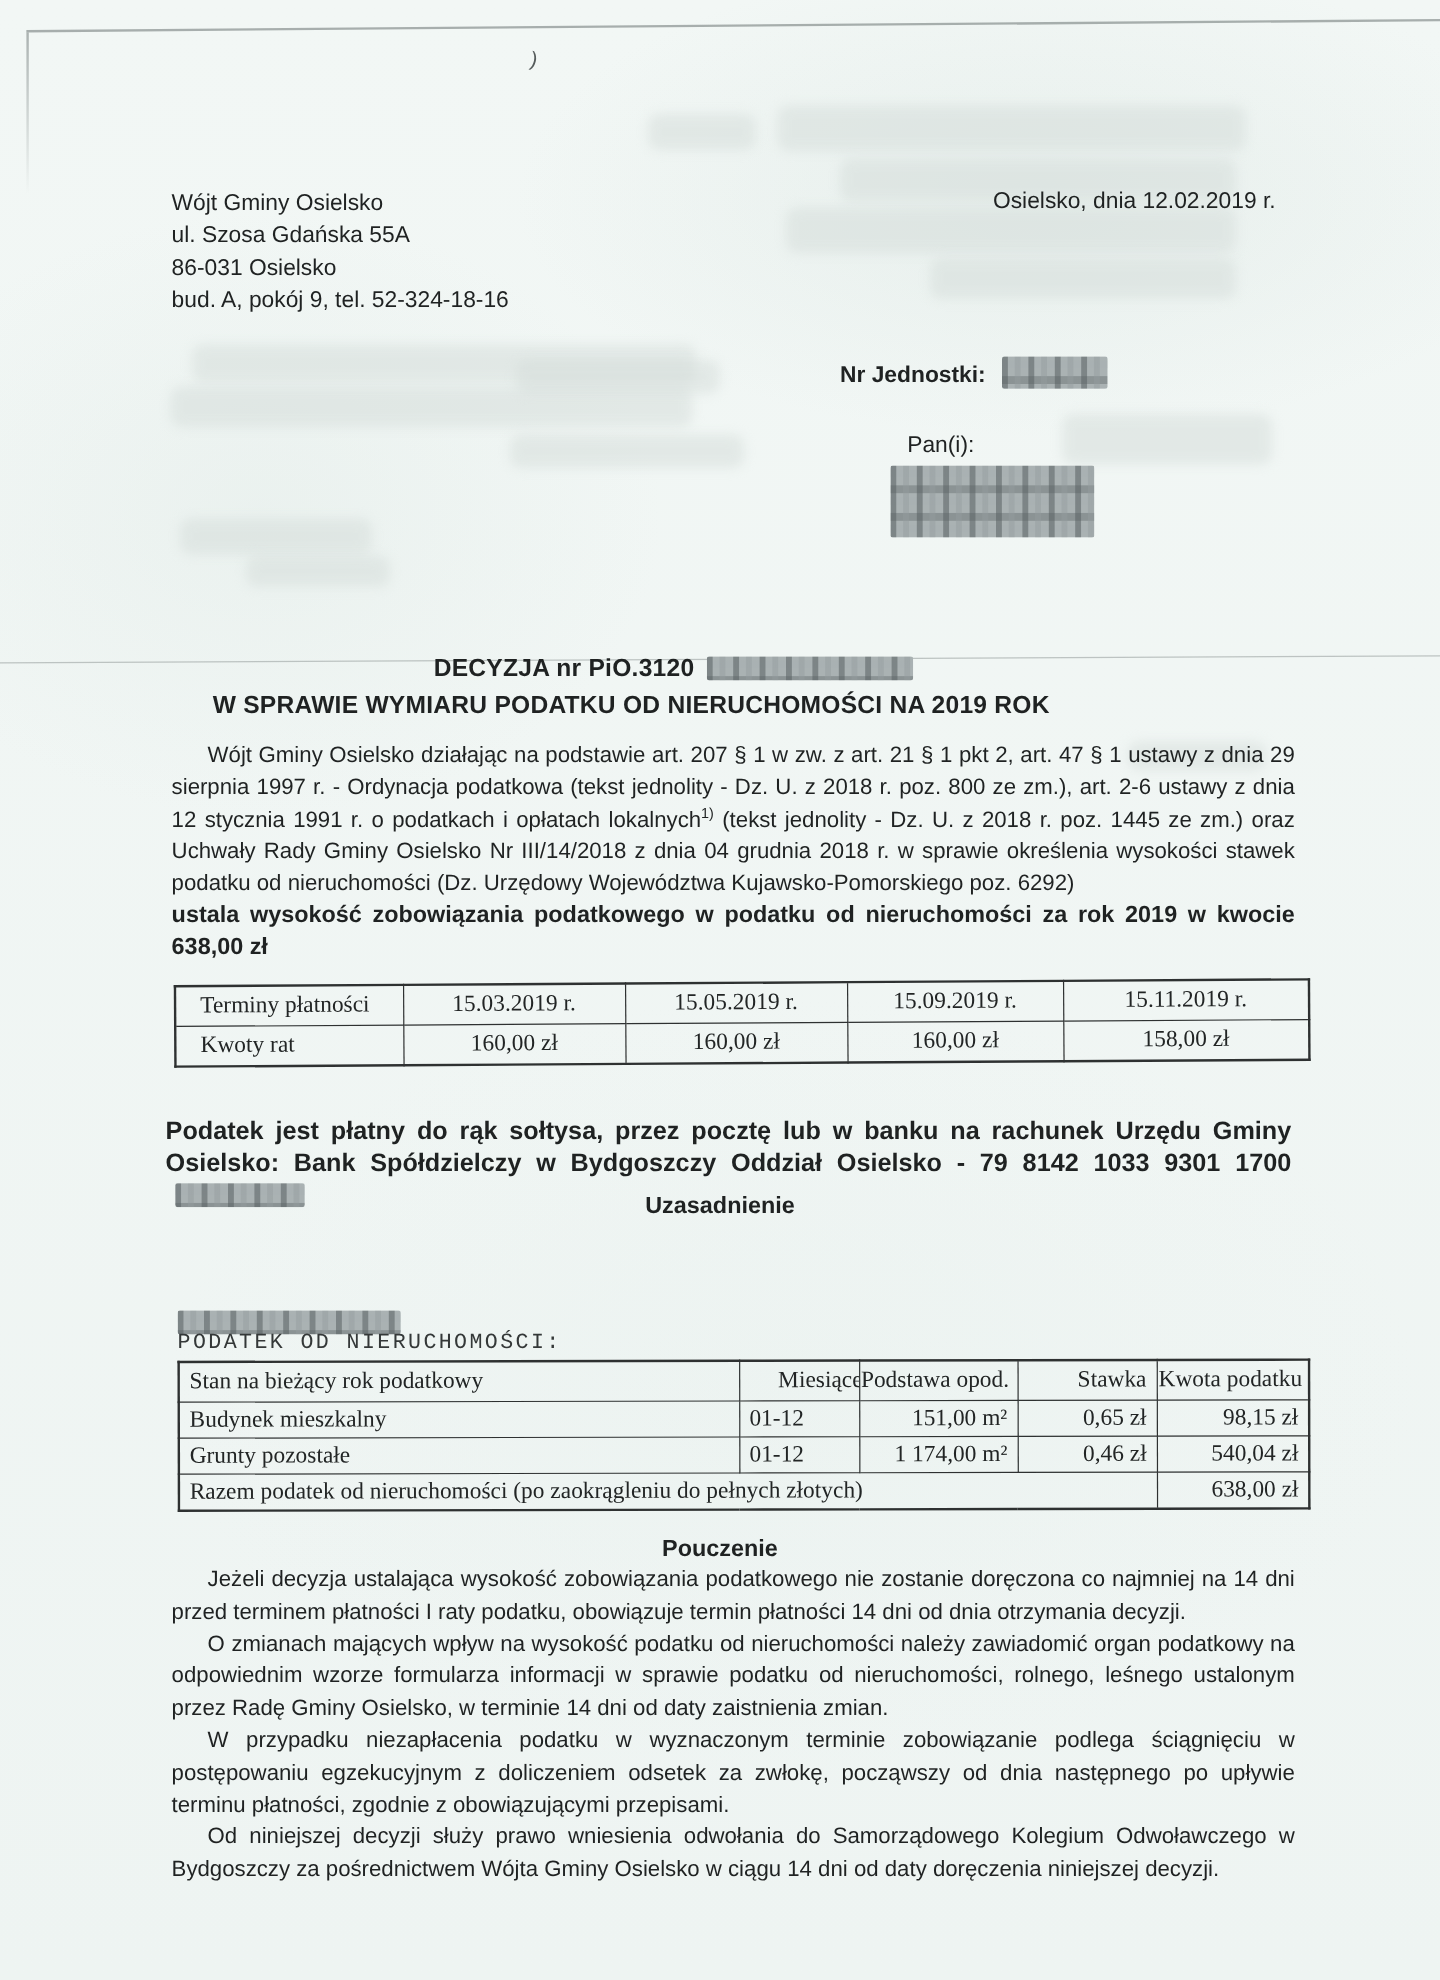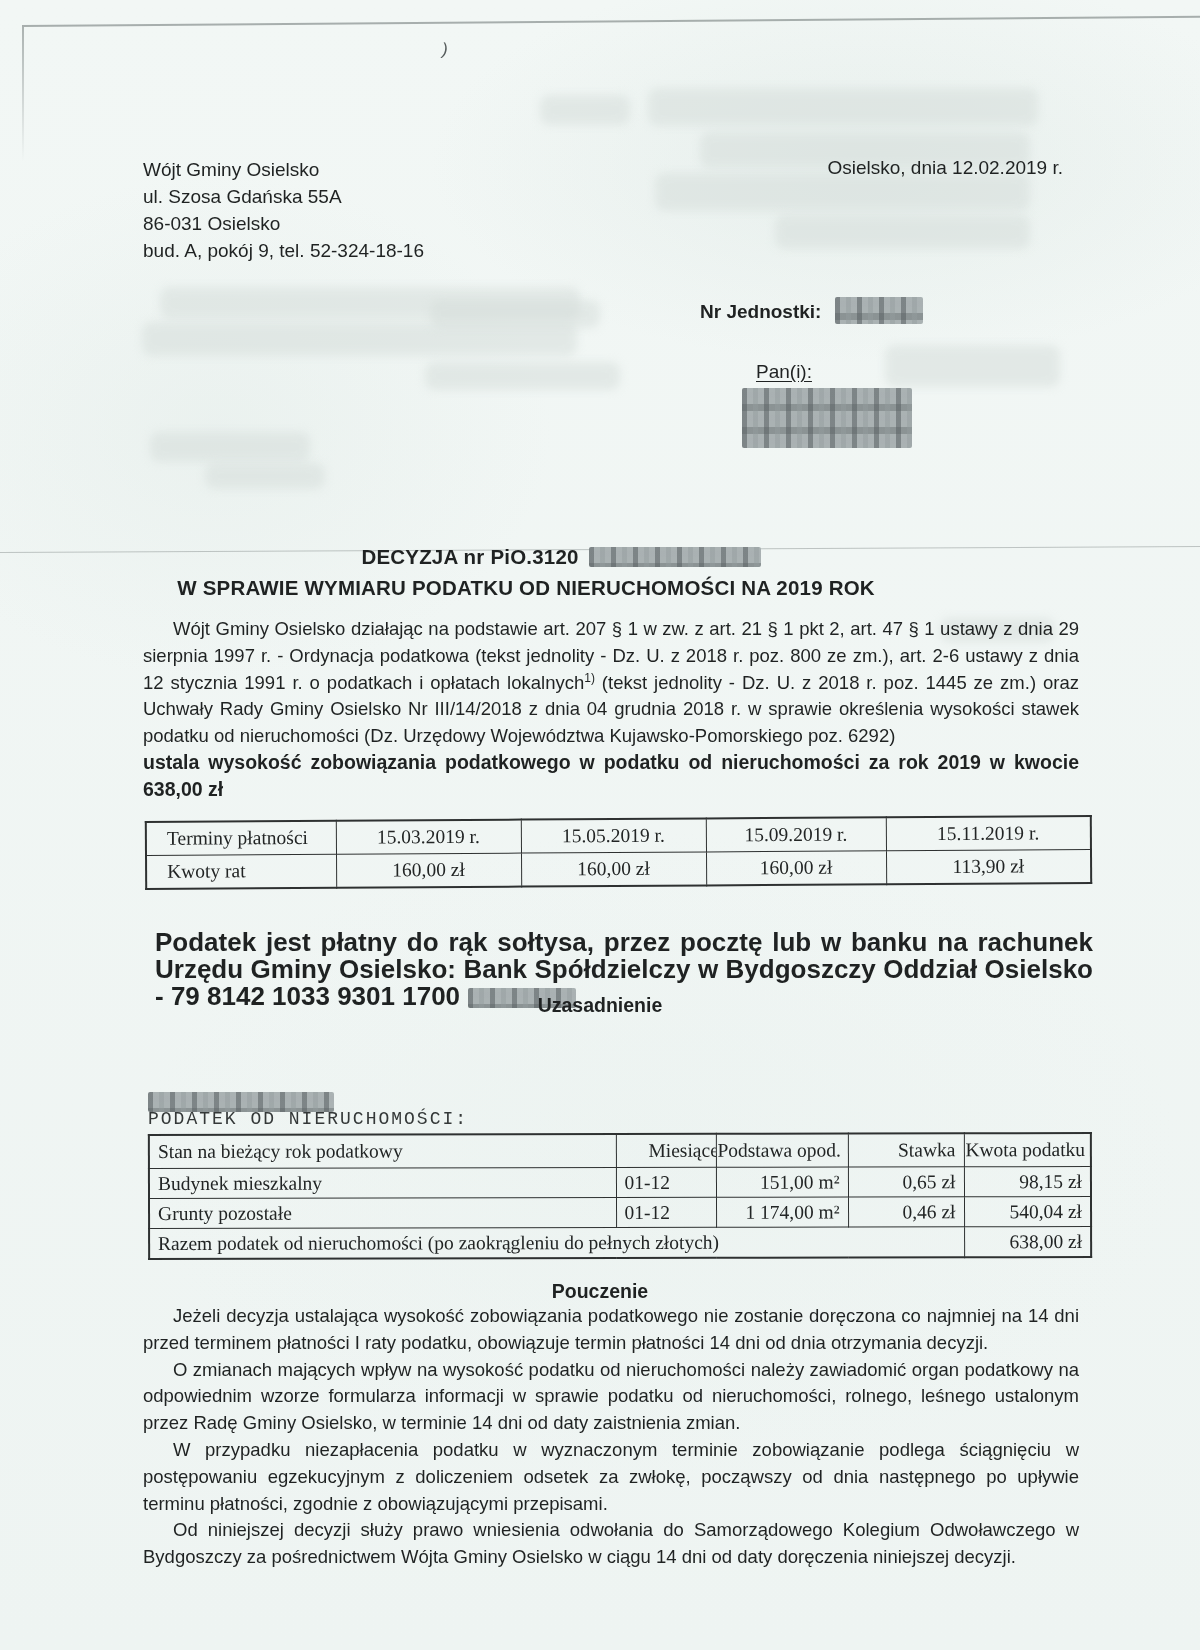--- a/index.html
+++ b/index.html
@@ -33,33 +33,33 @@
       linear-gradient(0deg, rgba(108,116,118,.5) 0 30%, rgba(0,0,0,0) 30% 58%, rgba(168,176,178,.42) 58% 84%, rgba(0,0,0,0) 84%);
     background-size:22px 15px,15px 23px;
     border-radius:2px;
   }
   .pix-inline{display:inline-block;vertical-align:-3px;}
   
   .sender{left:143px;top:156px;font-size:19px;line-height:27px;}
   .doc-date{top:157px;right:137px;font-size:19px;}
   .unit-line{left:700px;top:297px;font-size:19px;font-weight:bold;}
   .unit-line .pix{width:88px;height:27px;margin-left:14px;vertical-align:-6px;}
-  .recipient-label{left:756px;top:361px;font-size:19px;text-decoration:underline;text-underline-offset:3px;}
+  .recipient-label{left:756px;top:361px;font-size:19px;text-underline-offset:3px;}
   .recipient-pix{left:742px;top:388px;width:170px;height:60px;}
   .title-wrap{left:0;top:545px;width:1052px;text-align:center;}
   .title-line1{display:flex;justify-content:center;align-items:center;margin-left:70px;
                font-size:20.5px;font-weight:bold;letter-spacing:.2px;}
   .title-line1 .pix{width:172px;height:20px;margin-left:10px;}
   .title-line2{font-size:20.5px;font-weight:bold;margin-top:7px;letter-spacing:.2px;}
   .para{font-size:18.5px;line-height:26.8px;text-align:justify;margin:0;}
   .indent{text-indent:30px;}
   .intro{left:143px;top:616px;width:936px;}
   sup.fn{font-size:12px;line-height:0;}
   .determ{left:143px;top:749px;width:936px;font-weight:bold;font-size:19.5px;line-height:27px;}
-  .payment{left:155px;top:929px;width:938px;font-weight:bold;font-size:26px;line-height:27px;}
+  .payment{left:138px;top:929px;width:938px;font-weight:bold;font-size:21px;line-height:27px;}
   .payment .pix{width:108px;height:20px;margin-left:8px;}
   .center-h{left:0;top:0;width:1200px;text-align:center;font-weight:bold;font-size:19.5px;}
   .uza-h{top:994px;}
   .justif{left:143px;top:1021px;width:936px;word-spacing:3px;}
   .bar-pix{left:148px;top:1092px;width:186px;height:20px;}
   .tax-label{left:148px;top:1109px;font-family:"Liberation Mono", monospace;
              font-size:18px;letter-spacing:2px;color:#343838;}
   
   table{border-collapse:collapse;table-layout:fixed;
         font-family:"Liberation Serif", serif;font-size:19.5px;color:#222525;}
@@ -145,21 +145,21 @@
       <td>15.03.2019 r.</td>
       <td>15.05.2019 r.</td>
       <td>15.09.2019 r.</td>
       <td>15.11.2019 r.</td>
     </tr>
     <tr>
       <td class="lbl">Kwoty rat</td>
       <td>160,00 zł</td>
       <td>160,00 zł</td>
       <td>160,00 zł</td>
-      <td>113,90 zł</td>
+      <td>158,00 zł</td>
     </tr>
   </tbody>
     </table>
 
   <p class="abs para payment"><span>Podatek jest płatny do rąk sołtysa,  przez pocztę lub w banku na rachunek Urzędu Gminy Osielsko: Bank Spółdzielczy w Bydgoszczy Oddział Osielsko - 79 8142 1033 9301 1700</span><span class="pix pix-inline"></span></p>
 
   <div class="abs center-h uza-h">Uzasadnienie</div>
 
   <div class="abs pix bar-pix"></div>
   <div class="abs tax-label">PODATEK OD NIERUCHOMOŚCI:</div>

